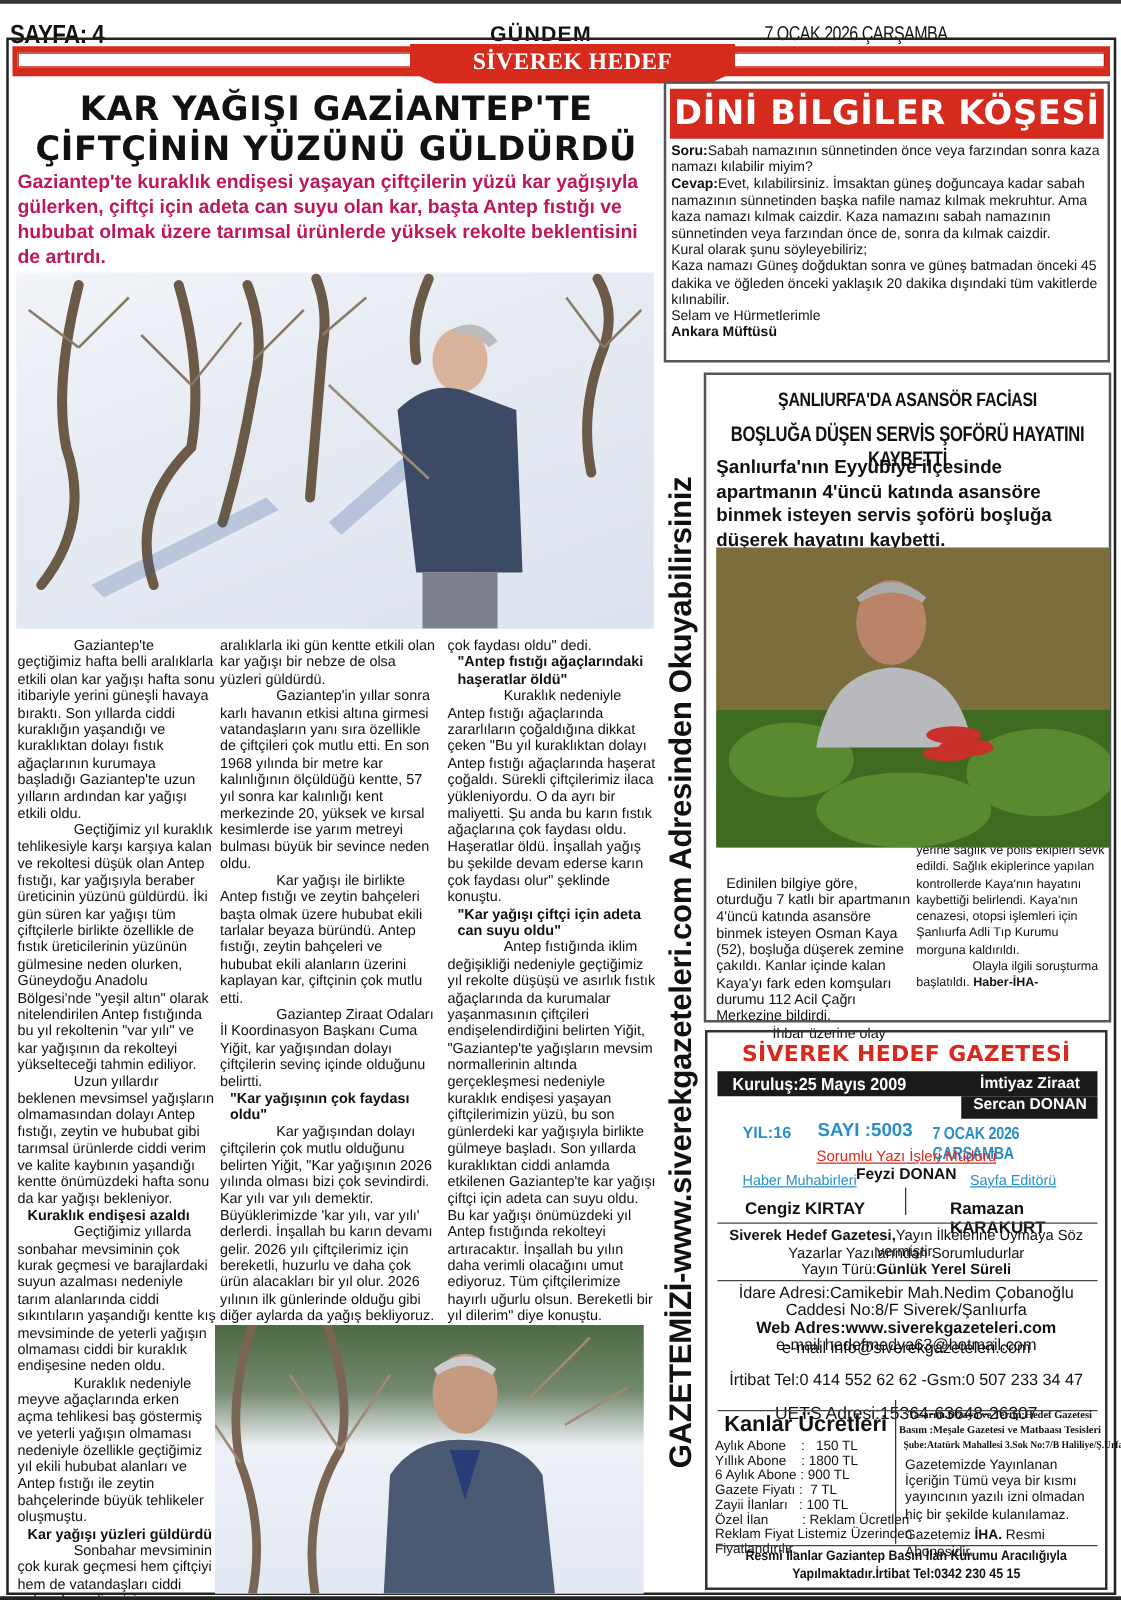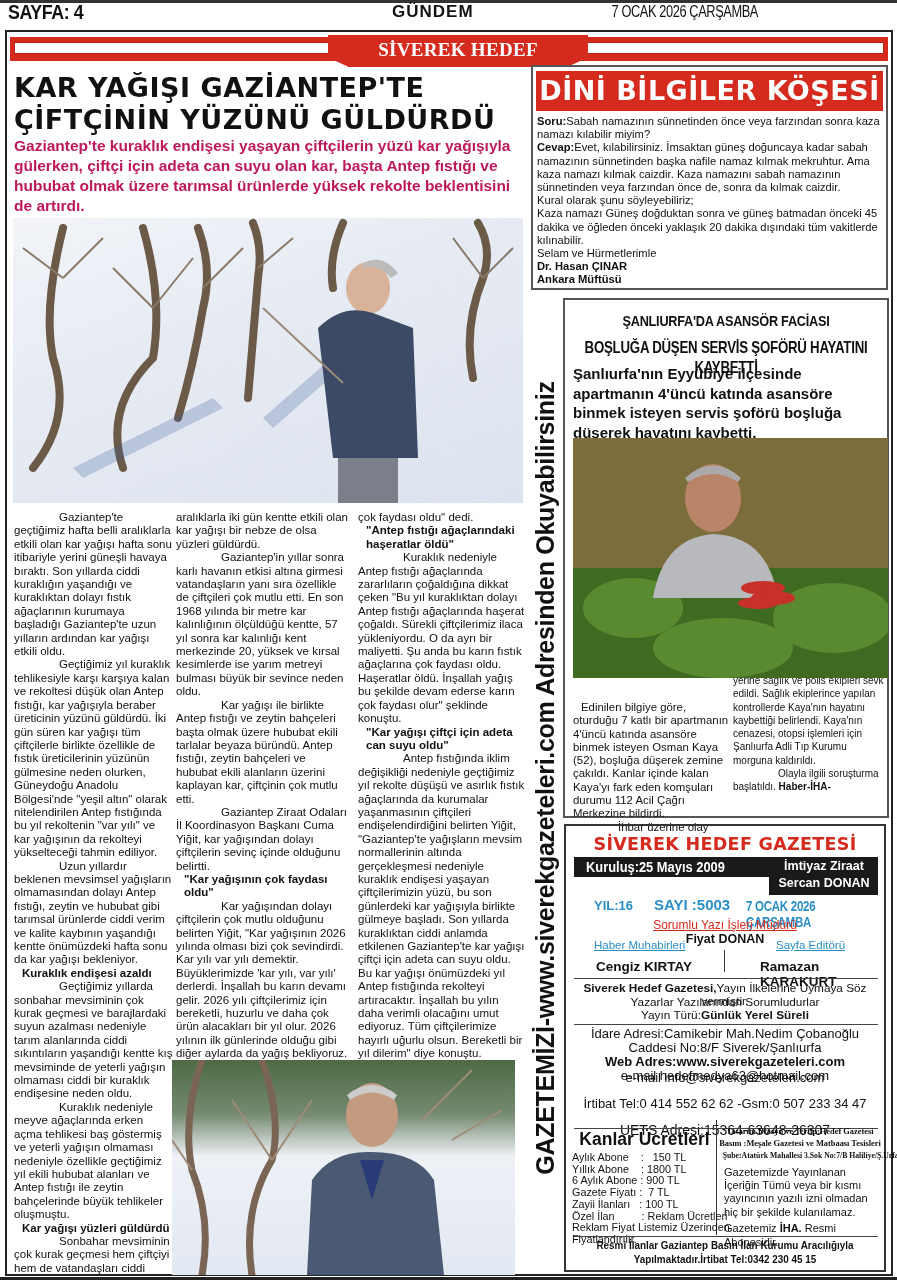--- a/index.html
+++ b/index.html
@@ -1,27 +1,27 @@
 <!DOCTYPE html>
 <html><head>
 <meta charset="utf-8">
 <style>
 *{box-sizing:border-box;margin:0;padding:0}
 body{width:897px;height:1280px;background:#fff;font-family:"Liberation Sans",sans-serif;color:#111;position:relative;overflow:hidden}
 .topbar{position:absolute;left:0;top:0;width:897px;height:3px;background:#333}
-.hdr{position:absolute;left:0;top:0;width:770px;height:24px}
+.hdr{position:absolute;left:0;top:16px;width:770px;height:24px}
 .hdr .pg{position:absolute;left:8px;top:0;font-family:"Liberation Sans",sans-serif;font-weight:bold;font-size:21px;letter-spacing:-0.5px;transform:scaleX(0.85);transform-origin:left}
 .hdr .sec{position:absolute;left:392px;top:2px;font-weight:bold;font-size:17px;letter-spacing:1px}
 .hdr .dt{position:absolute;right:12px;top:3px;font-size:16px;transform:scaleX(0.8);transform-origin:right;letter-spacing:-0.5px}
 .frame{position:absolute;left:5px;top:30px;width:888px;height:1246px;border:2px solid #222}
 .banner{position:absolute;left:10px;top:37px;width:878px;height:24px;background:#d52b1e}
 .banner .inner{position:absolute;left:4px;top:5px;width:870px;height:12px;background:#fff;border:1px solid #b21}
 .banner .tab{position:absolute;left:318px;top:-2px;width:260px;height:32px;background:#d52b1e;clip-path:polygon(0 0,100% 0,100% 70%,92% 100%,8% 100%,0 70%)}
 .banner .tab span{display:block;text-align:center;color:#fff;font-family:"Liberation Serif",serif;font-weight:bold;font-size:19px;line-height:30px;letter-spacing:0.3px}
-.headline{position:absolute;left:14px;top:72px;width:510px;font-family:"DejaVu Sans",sans-serif;font-weight:bold;font-size:27px;line-height:32px;letter-spacing:0.5px;color:#111}
+.headline{position:absolute;left:14px;top:72px;width:510px;text-align:center;font-family:"DejaVu Sans",sans-serif;font-weight:bold;font-size:27px;line-height:32px;letter-spacing:0.5px;color:#111}
 .lead{position:absolute;left:14px;top:136px;width:510px;font-weight:bold;font-size:15.5px;line-height:20px;color:#be185d}
 .photo1{position:absolute;left:13px;top:218px;width:510px;height:285px;background:linear-gradient(160deg,#f2f4f8 0%,#e6ebf3 40%,#dde3ee 100%);overflow:hidden}
 .photo2{position:absolute;left:172px;top:1060px;width:343px;height:215px;background:linear-gradient(180deg,#4d6a44 0%,#758a70 25%,#eef1f6 45%,#e2e8f2 100%);overflow:hidden}
 .photo3{position:absolute;left:573px;top:438px;width:315px;height:240px;background:linear-gradient(180deg,#8a7a4a 0%,#6f7a3a 50%,#3d5a22 100%);overflow:hidden}
 .col{position:absolute;font-size:11.5px;line-height:13.4px;color:#111}
 .col p{margin:0}
 .col .ind{text-indent:45px}
 .col .sh{font-weight:bold;padding-left:8px}
 .c1{left:14px;top:511px;width:160px}
 .c2{left:176px;top:511px;width:172px}
@@ -166,21 +166,20 @@
 </div>
 
 <div class="dini">
   <div class="ttl">DİNİ BİLGİLER KÖŞESİ</div>
   <div class="body">
     <div><b>Soru:</b><span>Sabah namazının sünnetinden önce veya farzından sonra kaza namazı kılabilir miyim?</span></div>
     <div><b>Cevap:</b><span>Evet, kılabilirsiniz. İmsaktan güneş doğuncaya kadar sabah namazının sünnetinden başka nafile namaz kılmak mekruhtur. Ama kaza namazı kılmak caizdir. Kaza namazını sabah namazının sünnetinden veya farzından önce de, sonra da kılmak caizdir.</span></div>
     <div>Kural olarak şunu söyleyebiliriz;</div>
     <div> Kaza namazı Güneş doğduktan sonra ve güneş batmadan önceki 45 dakika ve öğleden önceki yaklaşık 20 dakika dışındaki tüm vakitlerde kılınabilir.</div>
     <div>Selam ve Hürmetlerimle</div>
-    <div><b>Dr. Hasan ÇINAR</b></div>
     <div><b>Ankara Müftüsü</b></div>
   </div>
 </div>
 
 <div class="sanli">
   <div class="h1">ŞANLIURFA'DA ASANSÖR FACİASI</div>
   <div class="h2">BOŞLUĞA DÜŞEN SERVİS ŞOFÖRÜ HAYATINI KAYBETTİ</div>
   <div class="lead2">Şanlıurfa'nın Eyyübiye ilçesinde apartmanın 4'üncü katında asansöre binmek isteyen servis şoförü boşluğa düşerek hayatını kaybetti.</div>
   <div class="sc1">
     <div style="text-indent:8px">Edinilen bilgiye göre, oturduğu 7 katlı bir apartmanın 4'üncü katında asansöre binmek isteyen Osman Kaya (52), boşluğa düşerek zemine çakıldı. Kanlar içinde kalan Kaya'yı fark eden komşuları durumu 112 Acil Çağrı Merkezine bildirdi.</div>
@@ -217,21 +216,21 @@
   <div class="blk2"></div>
   <div class="kur">Kuruluş:25 Mayıs 2009</div>
   <div class="ims">
     <div>İmtiyaz Ziraat</div>
     <div>Sercan DONAN</div>
   </div>
   <div class="row3" style="left:28px;font-size:13px">YIL:16</div>
   <div class="row3" style="left:88px;font-size:15px;top:70px">SAYI :5003</div>
   <div class="row3" style="left:180px;font-size:14px;transform:scaleX(0.82);transform-origin:left;letter-spacing:-0.3px">7 OCAK 2026 ÇARŞAMBA</div>
   <div class="red-link">Sorumlu Yazı İşleri Müdürü</div>
-  <div class="feyzi">Fiyat DONAN</div>
+  <div class="feyzi">Feyzi DONAN</div>
   <div class="hm">Haber Muhabirleri</div>
   <div class="se">Sayfa Editörü</div>
   <div class="vsep"></div>
   <div class="ck">Cengiz KIRTAY</div>
   <div class="rk">Ramazan KARAKURT</div>
   <div class="hr" style="top:152px"></div>
   <div class="ctr" style="top:156px"><b>Siverek Hedef Gazetesi,</b><span>Yayın İlkelerine Uymaya Söz vermiştir.</span></div>
   <div class="ctr" style="top:170px">Yazarlar Yazılarından Sorumludurlar</div>
   <div class="ctr" style="top:183px"><span>Yayın Türü:</span><b>Günlük Yerel Süreli</b></div>
   <div class="hr" style="top:198px"></div>

